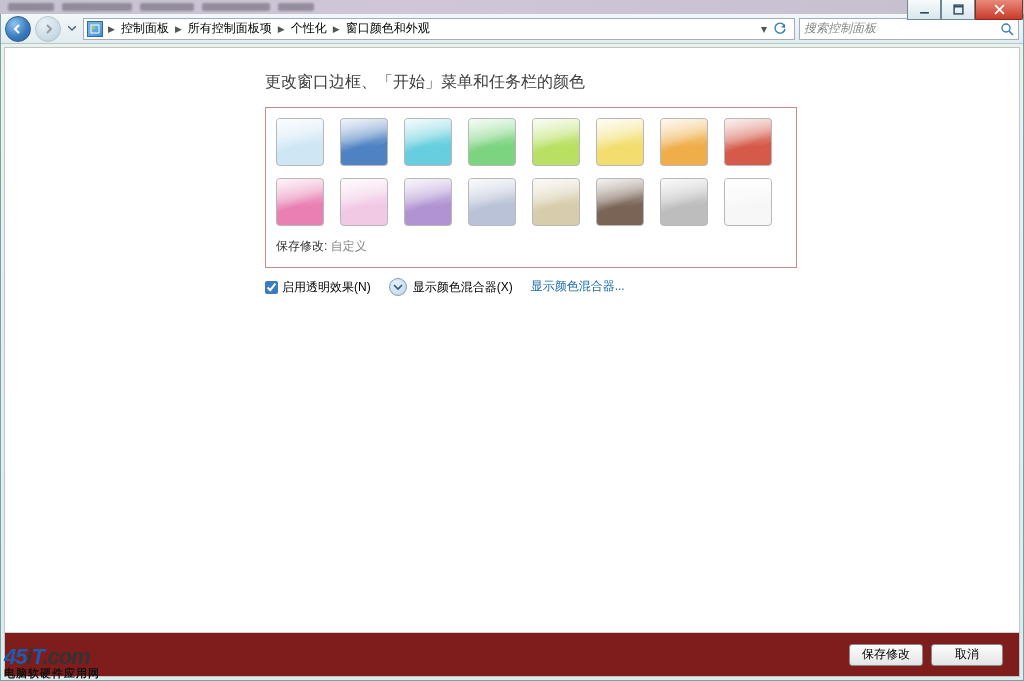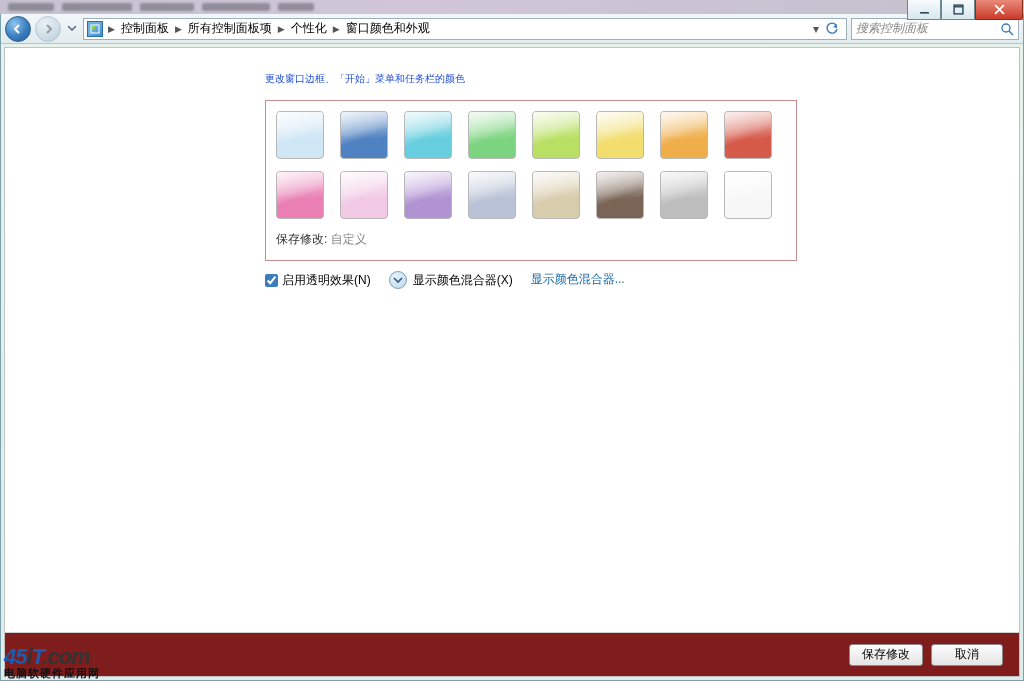--- a/index.html
+++ b/index.html
@@ -112,21 +112,21 @@
     background: linear-gradient(135deg, #6fb0e0 40%, #3c8ed0);
     border: 1px solid #2c6ea0;
     display:flex;align-items:center;justify-content:center;
   }
   .addr-icon svg { width:10px; height:10px; }
   .crumb { padding: 0 1px; color: #000; white-space: nowrap; }
   .crumb-sep { color: #555; padding: 0 3px; font-size: 9px; }
   .addr-spacer { flex: 1; }
   .addr-tools { display: flex; align-items: center; gap: 6px; padding: 0 4px; color:#555; }
   .searchbox {
-    width: 168px; height: 22px;
+    width: 220px; height: 22px;
     background: #fff;
     border: 1px solid #9fb0ba;
     display: flex; align-items: center;
     padding: 0 4px;
     color: #888;
     font-style: italic;
     gap: 4px;
   }
   .searchbox .sph { flex:1; font-style: italic; }
   .searchbox svg { width: 14px; height: 14px; color: #3a7dbf; }
@@ -141,22 +141,22 @@
     flex-direction: column;
     overflow: hidden;
     position: relative;
   }
   .content {
     flex: 1;
     padding: 24px 0 0 260px;
     position: relative;
   }
   .heading {
-    color: #1d4ed8;
-    font-size: 10px;
+    color: #404040;
+    font-size: 16px;
     margin-bottom: 14px;
   }
   .color-frame {
     border: 1px solid #c98a8a;
     padding: 10px 10px 12px 10px;
     width: 532px;
     display: flex;
     flex-direction: column;
     gap: 12px;
   }

